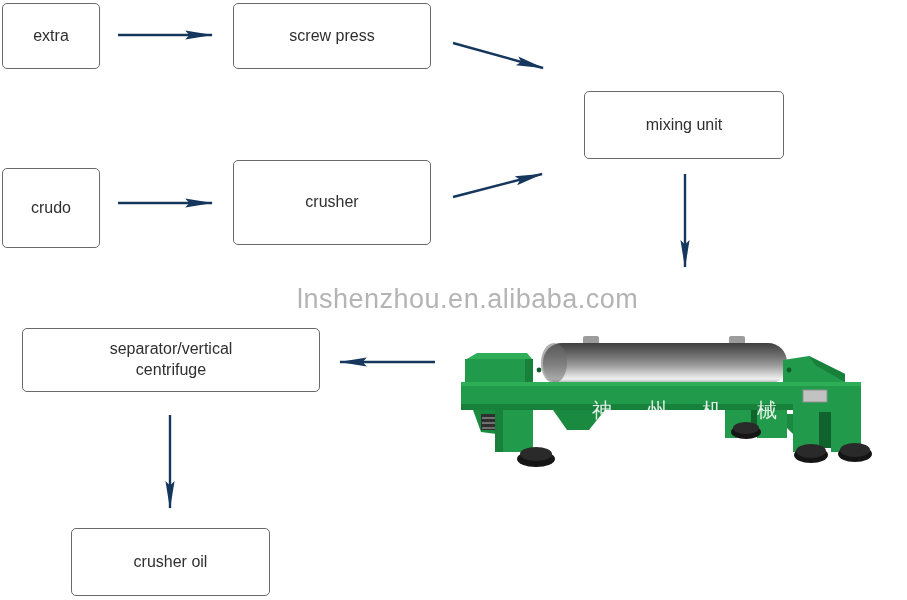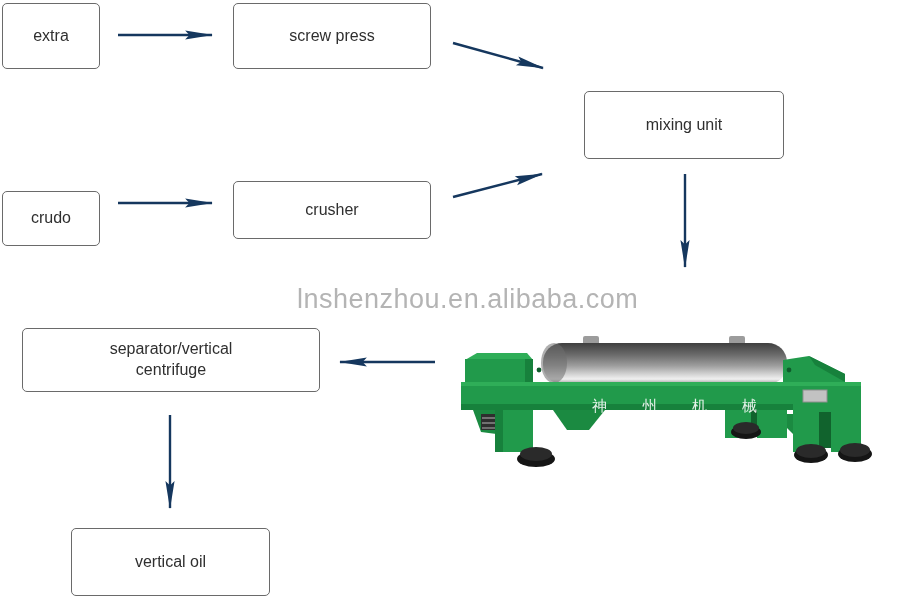--- a/index.html
+++ b/index.html
@@ -10,41 +10,41 @@
   .canvas{position:absolute;inset:0;}
   
   .node{
     position:absolute;background:#ffffff;border:1px solid #6a6a6a;border-radius:5px;
     display:flex;align-items:center;justify-content:center;text-align:center;
     font-size:16px;color:#2f2f2f;white-space:pre-line;line-height:1.3;
     box-sizing:border-box;
   }
   .n-extra{left:2px;top:3px;width:98px;height:66px;}
   .n-screw{left:233px;top:3px;width:198px;height:66px;}
-  .n-crudo{left:2px;top:168px;width:98px;height:55px;margin-top:23px;}
-  .n-crusher{left:233px;top:181px;width:198px;height:58px;}
+  .n-crudo{left:2px;top:168px;width:98px;height:80px;}
+  .n-crusher{left:233px;top:160px;width:198px;height:85px;}
   .n-mixing{left:584px;top:84px;width:200px;height:68px;margin-top:7px;}
   .n-separator{left:22px;top:328px;width:298px;height:64px;}
   .n-avocado{left:71px;top:528px;width:199px;height:68px;}
   
   .arrows{position:absolute;left:0;top:0;width:907px;height:600px;pointer-events:none;}
   .arrows line{stroke:#15375e;stroke-width:2.4;}
   
   .machine{position:absolute;left:455px;top:332px;width:440px;height:136px;}
   
   .wm-gray{
     position:absolute;left:297px;top:284px;font-size:27px;color:#b4b4b4;
     letter-spacing:0.5px;white-space:nowrap;text-align:center;
   }
   .wm-brand{
     position:absolute;left:543px;top:369px;font-size:27px;font-weight:bold;
     letter-spacing:11px;color:rgba(255,255,255,0.78);white-space:nowrap;
   }
   .wm-brand-cn{
-    position:absolute;left:592px;top:397px;font-size:15px;
+    position:absolute;left:592px;top:397px;font-size:20px;
     letter-spacing:35px;color:rgba(255,255,255,0.88);white-space:nowrap;text-align:center;
   }
 </style>
 </head>
 <body>
 
 <div class="canvas">
 
   <div class="node n-extra">
     <span>extra</span>
@@ -59,21 +59,21 @@
     <span>crusher</span>
   </div>
   <div class="node n-mixing">
     <span>mixing unit</span>
   </div>
   <div class="node n-separator">
     <span>separator/vertical
 centrifuge</span>
   </div>
   <div class="node n-avocado">
-    <span>vertical oil</span>
+    <span>crusher oil</span>
   </div>
 
   <svg class="arrows" viewBox="0 0 907 600">
     <defs>
       <marker id="ah" viewBox="0 0 12 5" refX="11.5" refY="2.5" markerWidth="12" markerHeight="5" orient="auto">
         <path d="M0.3,0.6 L12,2.5 L0.3,4.4 L2.1,2.5 Z" fill="#15375e"></path>
       </marker>
     </defs>
     <line x1="118" y1="35" x2="212" y2="35" marker-end="url(#ah)"></line>
     <line x1="453" y1="43" x2="543" y2="68" marker-end="url(#ah)"></line>

